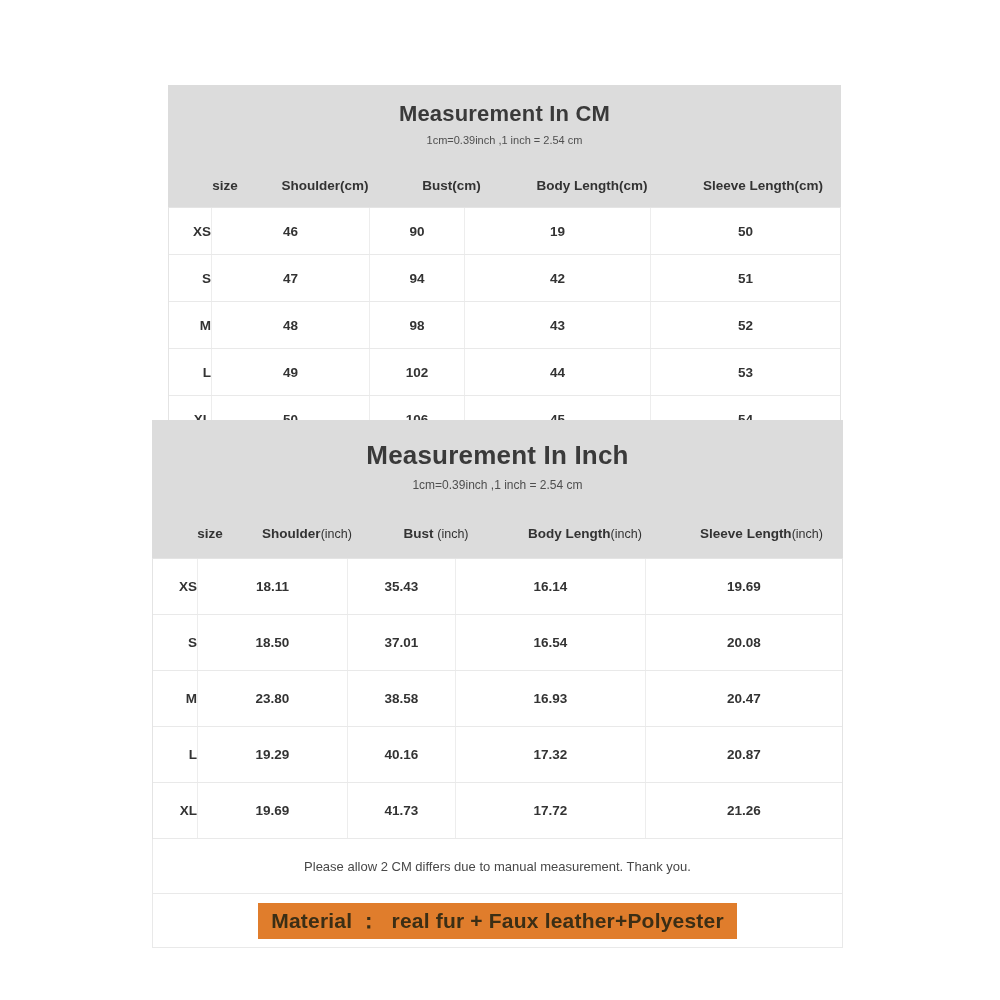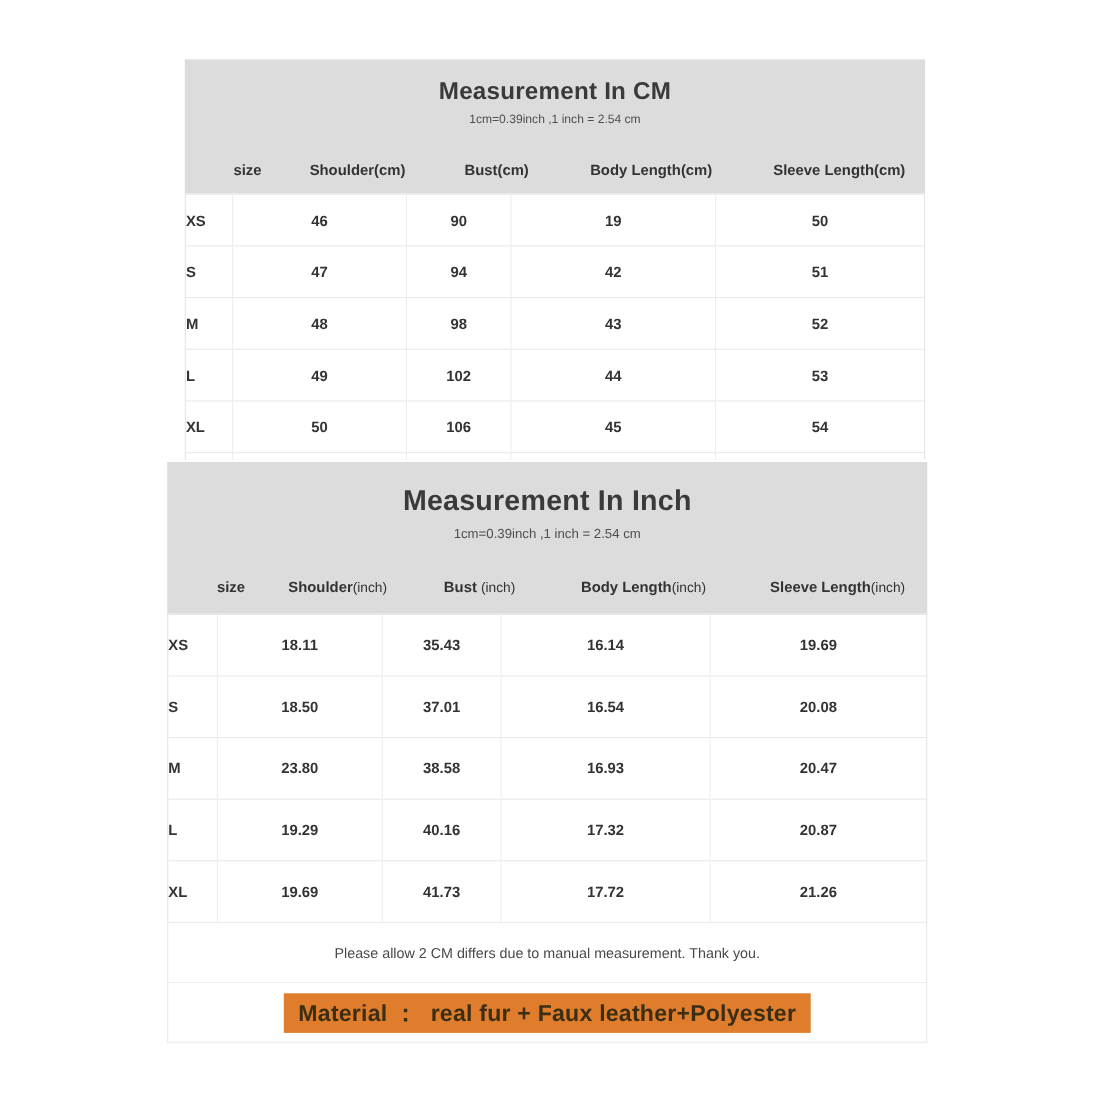--- a/index.html
+++ b/index.html
@@ -20,21 +20,21 @@
   
   .tbl { position: absolute; }
   .tbl.cm   { left: 168px; top: 54px;  width: 673px; }
   .tbl.inch { left: 152px; top: 420px; width: 691px; }
 
   
   .ghead {
     background: var(--header-bg, #dcdcdc);
     text-align: center;
   }
-  .tbl.cm .ghead   { height: 122px; padding-top: 16px; }
+  .tbl.cm .ghead   { height: 122px; padding-top: 16px; margin-top: 31px; }
   .tbl.inch .ghead { height: 138px; padding-top: 20px; }
 
   .title {
     font-weight: bold;
     color: #3a3a3a;
     letter-spacing: 0.2px;
   }
   .tbl.cm .title   { font-size: 22px; line-height: 26px; }
   .tbl.inch .title { font-size: 26px; line-height: 30px; }
 
@@ -62,21 +62,21 @@
   
   .tbody {
     border: 1px solid #e4e4e4;
     border-bottom: 0;
     background: #fff;
   }
   .brow { border-bottom: 1px solid #e9e9e9; align-items: center; }
   .tbl.cm .brow   { height: 47px; }
   .tbl.inch .brow { height: 56px; }
   .cell {
-    text-align: left;
+    text-align: right;
     font-size: 13.5px;
     font-weight: bold;
     color: #333;
   }
   .cell + .cell { border-left: 1px solid #ededed; height: 100%; display: flex; align-items: center; justify-content: center; }
 
   
   .stub {
     height: 6px;
     border-left: 1px solid #e4e4e4;

